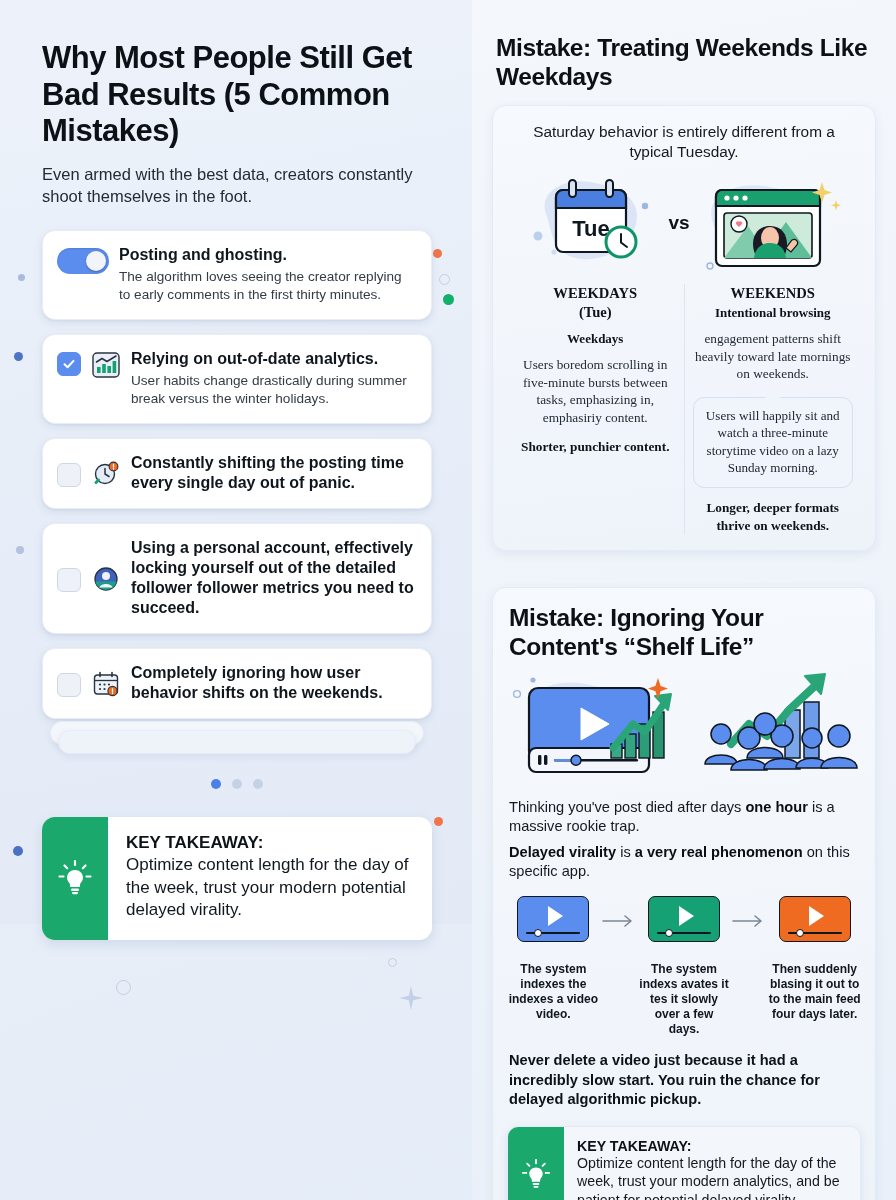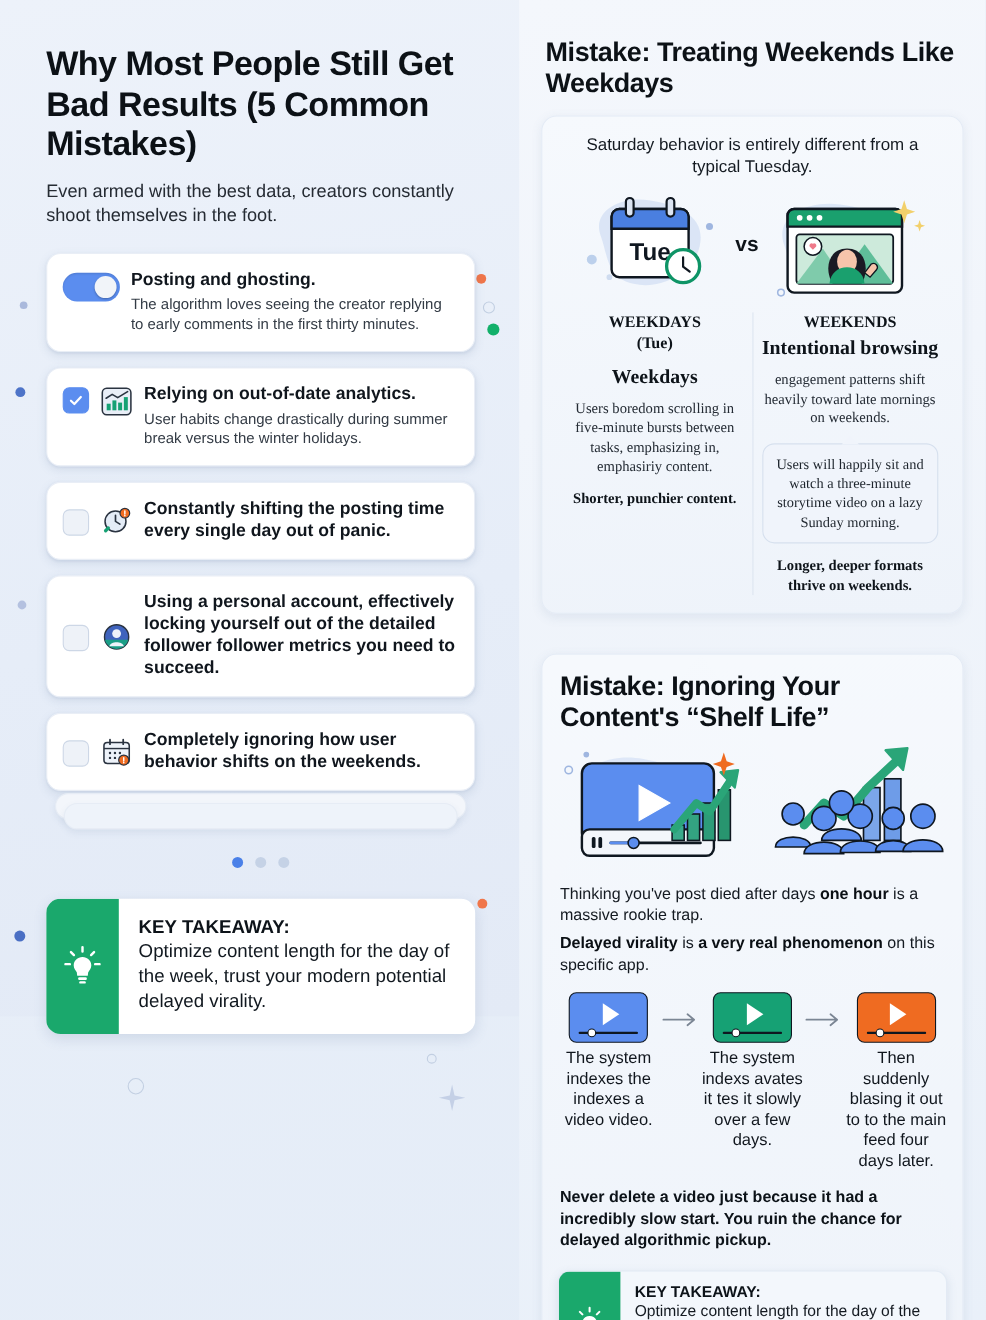--- a/index.html
+++ b/index.html
@@ -129,21 +129,21 @@
   }
 
   .vsrow { display:flex; align-items:center; justify-content:center; gap: 4px; margin-top: 6px; }
   .vsword { font-size: 19px; font-weight: bold; color:#0d1319; }
 
   .cmp { display:flex; margin-top: 6px; font-family: Liberation Serif, serif; }
   .cmp-col { flex: 1 1 0; min-width: 0; padding: 0 8px; text-align:center; }
   .cmp-col.left-col { border-right: 1px solid #dde5f0; }
   .cmp-h { font-size: 14.6px; font-weight: bold; color:#0d1319; line-height:1.25; }
   .cmp-sub { font-size: 14.6px; font-weight: bold; color:#0d1319; line-height:1.25; }
-  .cmp-h2 { font-size: 18px; font-weight: bold; color:#0d1319; margin-top: 10px; line-height:1.25; }
+  .cmp-h2 { font-size: 13px; font-weight: bold; color:#0d1319; margin-top: 10px; line-height:1.25; }
   .cmp-p { font-size: 13.3px; color:#242b34; line-height:1.33; margin-top: 9px; }
   .cmp-b { font-size: 13.3px; font-weight: bold; color:#0d1319; line-height:1.33; margin-top: 11px; }
 
   .bubble {
     position: relative;
     margin-top: 14px;
     background: #f0f4fb;
     border: 1px solid #d6e0ee;
     border-radius: 11px;
     padding: 9px 8px 10px 8px;
@@ -172,21 +172,21 @@
     border-top:10px solid transparent;border-bottom:10px solid transparent;
     margin-left:4px; margin-top:-5px;
   }
   .flow-thumb .bar {
     position:absolute; left:8px; right:8px; bottom:7px; height:2px; background:#0f1720; border-radius:2px;
   }
   .flow-thumb .knob {
     position:absolute; left:16px; bottom:4px; width:8px;height:8px;border-radius:50%;
     background:#fff; border:1.5px solid #0f1720;
   }
-  .flow-cap { font-size: 15px; font-weight: normal; color:#10161d; line-height:1.26; margin-top: 5px; }
+  .flow-cap { font-size: 12px; font-weight: bold; color:#10161d; line-height:1.26; margin-top: 20px; }
   .flow-arrow { padding-top: 18px; color:#6b7685; }
 
   .warn { font-size: 14.6px; font-weight: bold; color:#0c1218; line-height:1.34; margin-top: 14px; padding: 0 2px; }
 
   .tk2 { margin-top: 16px; display:flex; border-radius: 11px; overflow:hidden;
          background:#f3f7fc; border:1px solid #e2eaf4;
          box-shadow: 0 3px 9px rgba(80,105,150,.13); }
   .tk2-strip { flex:0 0 auto; width: 56px; background:#1aa86c; display:flex; align-items:center; justify-content:center; }
   .tk2-body { padding: 11px 13px 13px 13px; }
   .tk2-head { font-size: 14.2px; font-weight:bold; color:#0c1218; }

